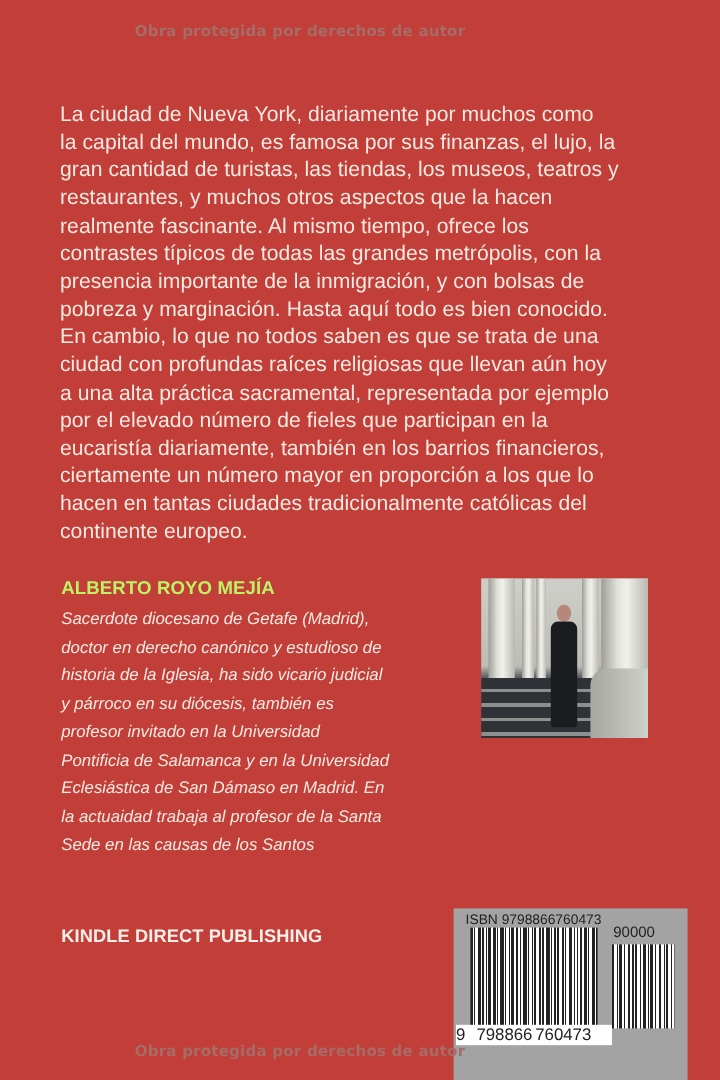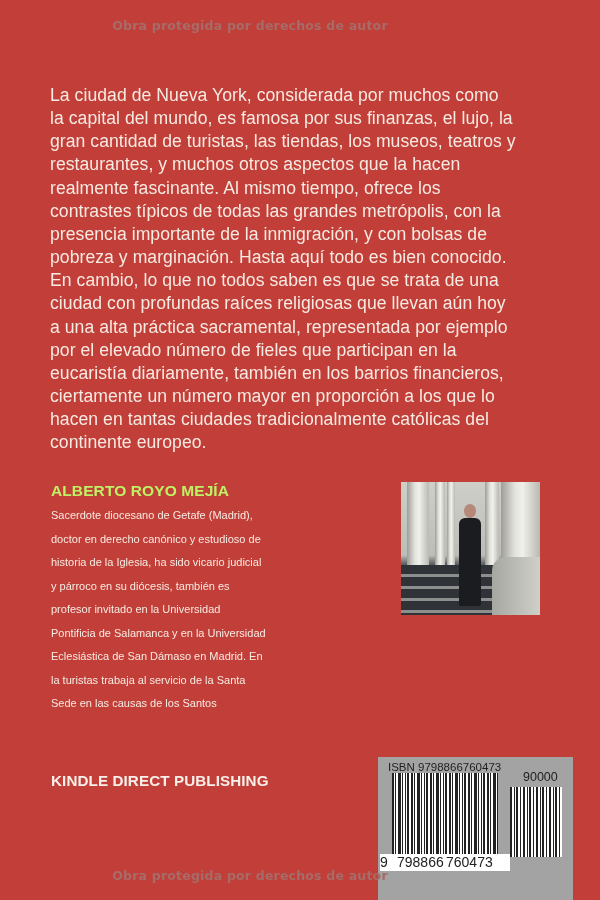--- a/index.html
+++ b/index.html
@@ -51,22 +51,23 @@
       font-weight: bold;
       font-size: 15.5px;
       letter-spacing: 0.1px;
     }
     .author-bio {
       position: absolute;
       left: 51px;
       top: 504px;
       width: 340px;
       color: #F6EAE2;
-      font-size: 11px;
+      font-size: 14px;
       line-height: 23.5px;
+      font-style: italic;
     }
     .author-bio .line {
       display: block;
       white-space: nowrap;
     }
 
     .author-photo {
       position: absolute;
       left: 401px;
       top: 482px;
@@ -139,21 +140,21 @@
     .isbn-text {
       position: absolute;
       left: 10px;
       top: 4px;
       font-size: 11.5px;
       color: #222;
       font-family: "Liberation Sans", sans-serif;
     }
     .addon-text {
       position: absolute;
-      left: 145px;
+      left: 133px;
       top: 13px;
       font-size: 12.5px;
       color: #222;
       text-align: right;
     }
     .bars-main {
       position: absolute;
       left: 14px;
       top: 16px;
       width: 106px;
@@ -204,21 +205,21 @@
       top: 0;
       text-align: right;
     }
   </style>
 </head>
 <body>
 
 <div class="watermark top">Obra protegida por derechos de autor</div>
 
 <div class="blurb">
-  <span class="line">La ciudad de Nueva York, considerada por muchos como</span>
+  <span class="line">La ciudad de Nueva York, diariamente por muchos como</span>
   <span class="line">la capital del mundo, es famosa por sus finanzas, el lujo, la</span>
   <span class="line">gran cantidad de turistas, las tiendas, los museos, teatros y</span>
   <span class="line">restaurantes, y muchos otros aspectos que la hacen</span>
   <span class="line">realmente fascinante. Al mismo tiempo, ofrece los</span>
   <span class="line">contrastes típicos de todas las grandes metrópolis, con la</span>
   <span class="line">presencia importante de la inmigración, y con bolsas de</span>
   <span class="line">pobreza y marginación. Hasta aquí todo es bien conocido.</span>
   <span class="line">En cambio, lo que no todos saben es que se trata de una</span>
   <span class="line">ciudad con profundas raíces religiosas que llevan aún hoy</span>
   <span class="line">a una alta práctica sacramental, representada por ejemplo</span>
@@ -232,21 +233,21 @@
 <div class="author-name">ALBERTO ROYO MEJÍA</div>
 
 <div class="author-bio">
   <span class="line">Sacerdote diocesano de Getafe (Madrid),</span>
   <span class="line">doctor en derecho canónico y estudioso de</span>
   <span class="line">historia de la Iglesia, ha sido vicario judicial</span>
   <span class="line">y párroco en su diócesis, también es</span>
   <span class="line">profesor invitado en la Universidad</span>
   <span class="line">Pontificia de Salamanca y en la Universidad</span>
   <span class="line">Eclesiástica de San Dámaso en Madrid. En</span>
-  <span class="line">la turistas trabaja al servicio de la Santa</span>
+  <span class="line">la actuaidad trabaja al profesor de la Santa</span>
   <span class="line">Sede en las causas de los Santos</span>
 </div>
 
 <div class="author-photo" aria-label="author-photo-colonnade">
   <div class="col" style="left:6px;width:22px;"></div>
   <div class="col" style="left:34px;width:10px;"></div>
   <div class="col" style="left:46px;width:8px;"></div>
   <div class="col" style="left:84px;width:14px;"></div>
   <div class="col" style="left:100px;width:39px;bottom:20px;"></div>
   <div class="floor"></div>

